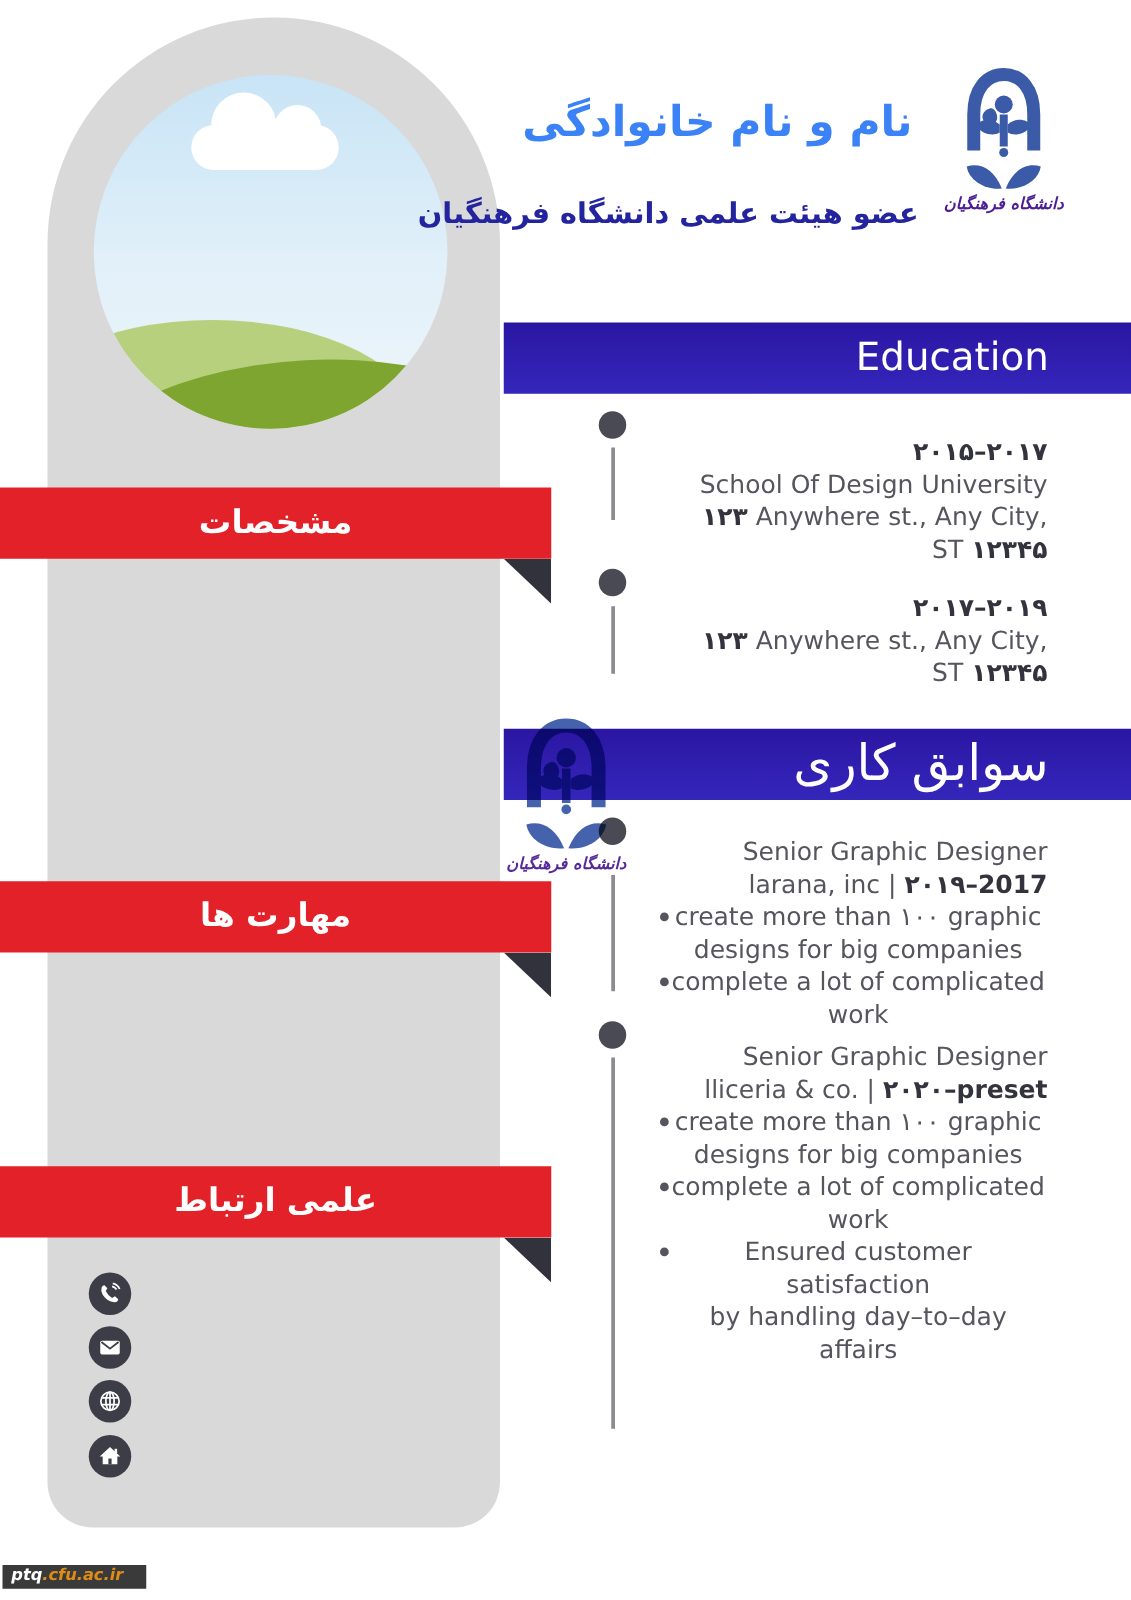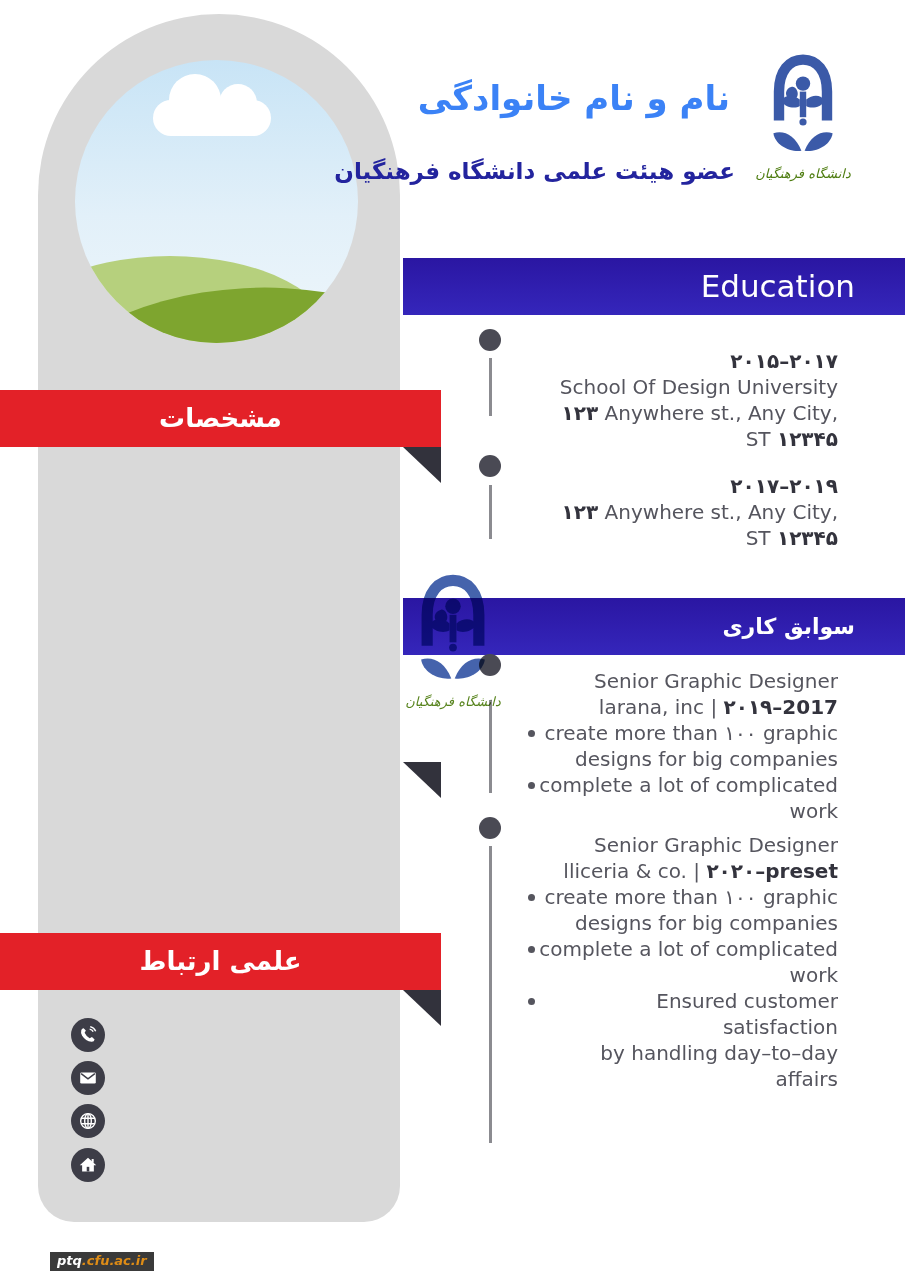--- a/index.html
+++ b/index.html
@@ -36,47 +36,47 @@
 
   
   .header-name { position:absolute; right:175px; top:78px; color:#3b82f6; font-size:34px;
     font-weight:bold; direction:rtl; z-index:1; }
   .header-subtitle { position:absolute; right:170px; top:158px; color:#23249e; font-size:23px;
     font-weight:bold; direction:rtl; z-index:1; }
   .logo-box { position:absolute; text-align:center; z-index:3; }
   #logo-top { left:753px; top:50px; width:100px; }
   #logo-watermark { left:403px; top:570px; width:100px; mix-blend-mode:multiply; opacity:.95; }
   .logo-box svg { display:block; margin:0 auto; }
-  .logo-caption { font-size:13px; font-weight:normal; font-style:italic; color:#4d7c0f;
-    direction:rtl; margin-top:12px; white-space:nowrap; }
+  .logo-caption { font-size:13px; font-weight:bold; font-style:italic; color:#4c1d95;
+    direction:rtl; margin-top:2px; white-space:nowrap; }
 
   
   .blue-banner { position:absolute; left:403px; width:502px; height:57px;
     background:linear-gradient(180deg,#2a16a2,#3526bb); color:#ffffff; z-index:1;
-    line-height:57px; text-align:right; padding-right:50px; }
+    line-height:57px; text-align:right; padding-right:66px; }
   #banner-education { top:258px; font-size:31px; }
-  #banner-experience { top:598px; font-size:22px; font-weight:bold; direction:rtl; }
+  #banner-experience { top:583px; font-size:40px; font-weight:normal; direction:rtl; }
 
   
   .tl-dot { position:absolute; width:22px; height:22px; border-radius:50%; background:#4a4a54; z-index:1; }
   .tl-line { position:absolute; left:489px; width:3px; background:#8b8b90; z-index:1; }
 
   
   .entry { position:absolute; right:67px; width:330px; text-align:right; z-index:1;
     color:#55555e; font-size:20px; line-height:26px;margin-top:20px; }
   .line.dates, .num { font-weight:bold; color:#33333d; }
   .sep { color:#55555e; }
   .bullet { display:flex; align-items:flex-start; }
   .bdot { width:7px; height:7px; border-radius:50%; background:#55555e; margin:10px 0 0 20px; flex:none; }
-  .btxt { flex:1; text-align:right; white-space:pre-line; }
+  .btxt { flex:1; text-align:center; white-space:pre-line; }
   .addr2 { white-space:nowrap;text-align:right; }
 
   
-  .site-tag { position:absolute; left:2px; top:1252px; background:#3a3a3a; padding:1px 7px 3px 7px;
-    font-size:13px; font-weight:bold; font-style:italic; z-index:4;margin-left:48px; }
+  .site-tag { position:absolute; left:2px; top:1252px; background:#3a3a3a; padding:1px 18px 3px 7px;
+    font-size:13px; font-weight:bold; font-style:italic; z-index:4; }
   .site-tag .p1 { color:#ffffff; }
   .site-tag .p2 { color:#de8c16; }
 </style>
 </head>
 <body>
 
 <div class="page">
 
   <div class="gray-column"></div>
 
@@ -180,20 +180,21 @@
       </div>
     <div class="bullet">
         <span class="bdot"></span>
         <span class="btxt">Ensured customer satisfaction
 by handling day–to–day affairs</span>
       </div>
   </div>
 
   <div class="red-banner" id="banner-profile">مشخصات</div>
   <div class="fold" id="fold-profile"></div>
+  <div class="red-banner" id="banner-skills">مهارت ها</div>
   <div class="fold" id="fold-skills"></div>
   <div class="red-banner" id="banner-contact">علمی ارتباط</div>
   <div class="fold" id="fold-contact"></div>
 
   <div class="cicon" style="top:1018px;">
     <svg viewBox="0 0 24 24">
       <path d="M7.2 4.6 L9.7 7.1 L8.3 9.6 Q9.9 13.2 13.8 15.6 L16.3 14.2 L19.2 16.8 Q18.7 19.6 15.8 19.4 Q9.4 18.8 5.6 12.9 Q3.7 9.6 4.7 6.5 Q5.5 4.6 7.2 4.6 Z" fill="#fff"></path>
       <path d="M13.8 5.6 Q16.4 6.1 17.7 8.3" stroke="#fff" fill="none" stroke-width="1.5"></path>
       <path d="M14.4 2.9 Q18.8 3.9 20.4 7.9" stroke="#fff" fill="none" stroke-width="1.5"></path>
     </svg>

